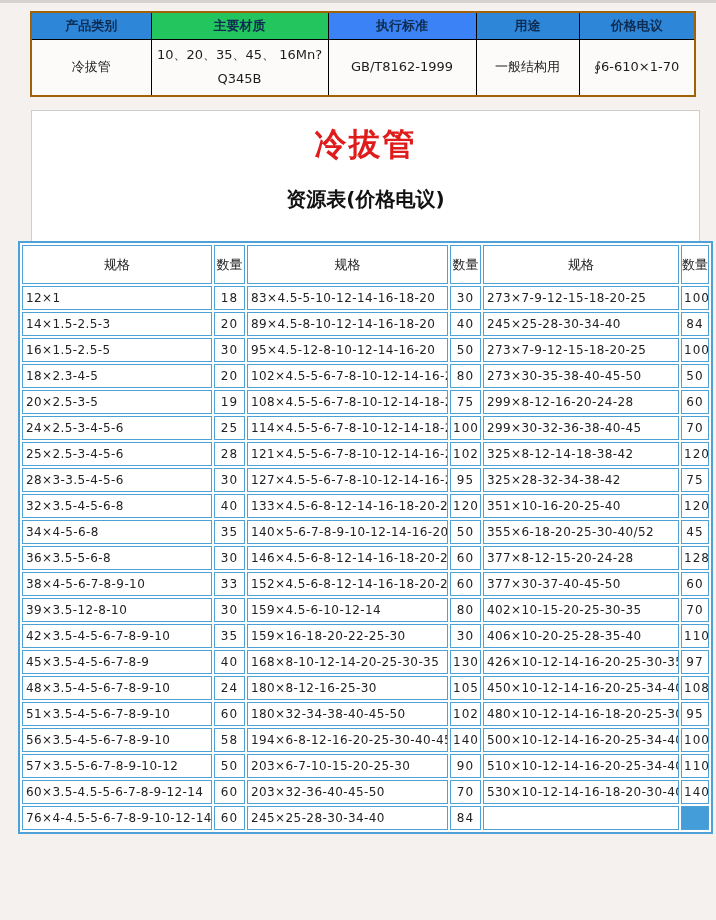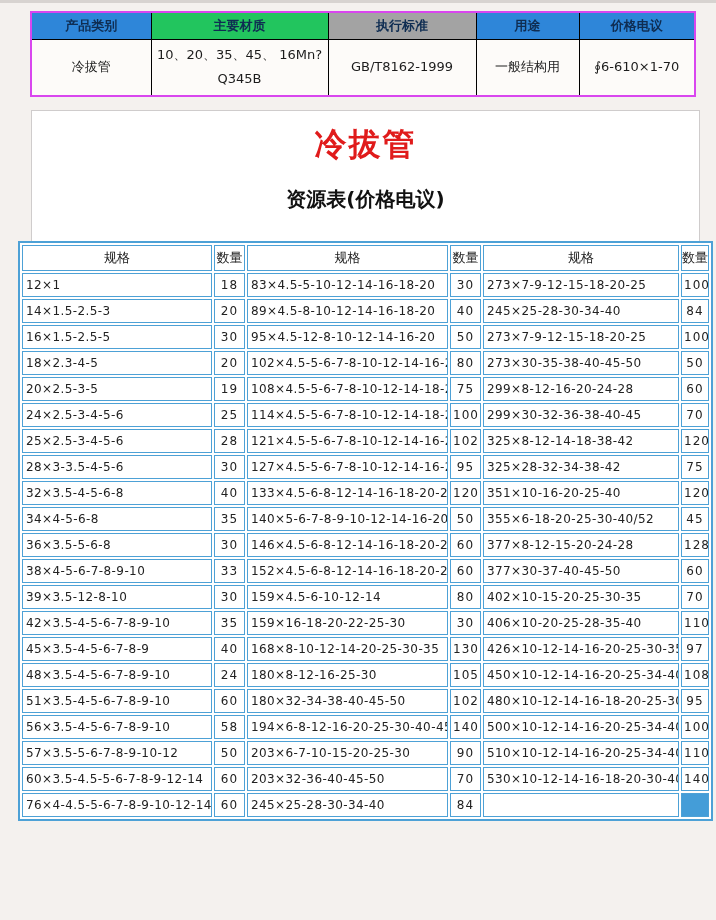--- a/index.html
+++ b/index.html
@@ -12,21 +12,21 @@
     font-family:"DejaVu Sans","Liberation Sans",sans-serif;
     color:#1c1c1c;
   }
 
   
   table.info {
     border-collapse:collapse;
     margin:8px 0 0 30px;
     width:664px;
     background:#fdfbf9;
-    border:2px solid #d946ef;
+    border:2px solid #a16207;
     table-layout:fixed;
   }
   table.info th {
     border:1px solid #000;
     height:27px;
     font-size:13px;
     font-weight:bold;
     text-align:center;
     padding:1px 2px;
   }
@@ -68,21 +68,21 @@
     border-collapse:separate;
     border-spacing:2px;
     margin:0 0 0 18px;
     width:683px;
     background:#fff;
     border:2px solid var(--tbl-border);
     table-layout:fixed;
   }
   table.res th {
     border:1px solid var(--tbl-border);
-    height:26px;
+    height:39px;
     font-size:13px;
     font-weight:normal;
     text-align:center;
     padding:1px 0;
     color:#222;
   }
   table.res td {
     border:1px solid var(--tbl-border);
     height:24px;
     font-size:12px;
@@ -103,21 +103,21 @@
     <col style="width:120px">
       <col style="width:177px">
       <col style="width:148px">
     <col style="width:103px">
       <col style="width:116px">
   </colgroup>
   <thead>
     <tr>
         <th style="background: rgb(46, 134, 217); color: rgb(15, 45, 82);">产品类别</th>
         <th style="background: #22c55e; color: rgb(15, 45, 82);">主要材质</th>
-        <th style="background: #a3a3a3; color: rgb(15, 45, 82);">执行标准</th>
+        <th style="background: #3b82f6; color: rgb(15, 45, 82);">执行标准</th>
         <th style="background: rgb(46, 134, 217); color: rgb(15, 45, 82);">用途</th>
         <th style="background: rgb(46, 134, 217); color: rgb(15, 45, 82);">价格电议</th>
       </tr>
   </thead>
   <tbody>
     <tr>
         <td>冷拔管</td>
         <td>10、20、35、45、 16Mn? Q345B</td>
         <td>GB/T8162-1999</td>
         <td>一般结构用</td>

